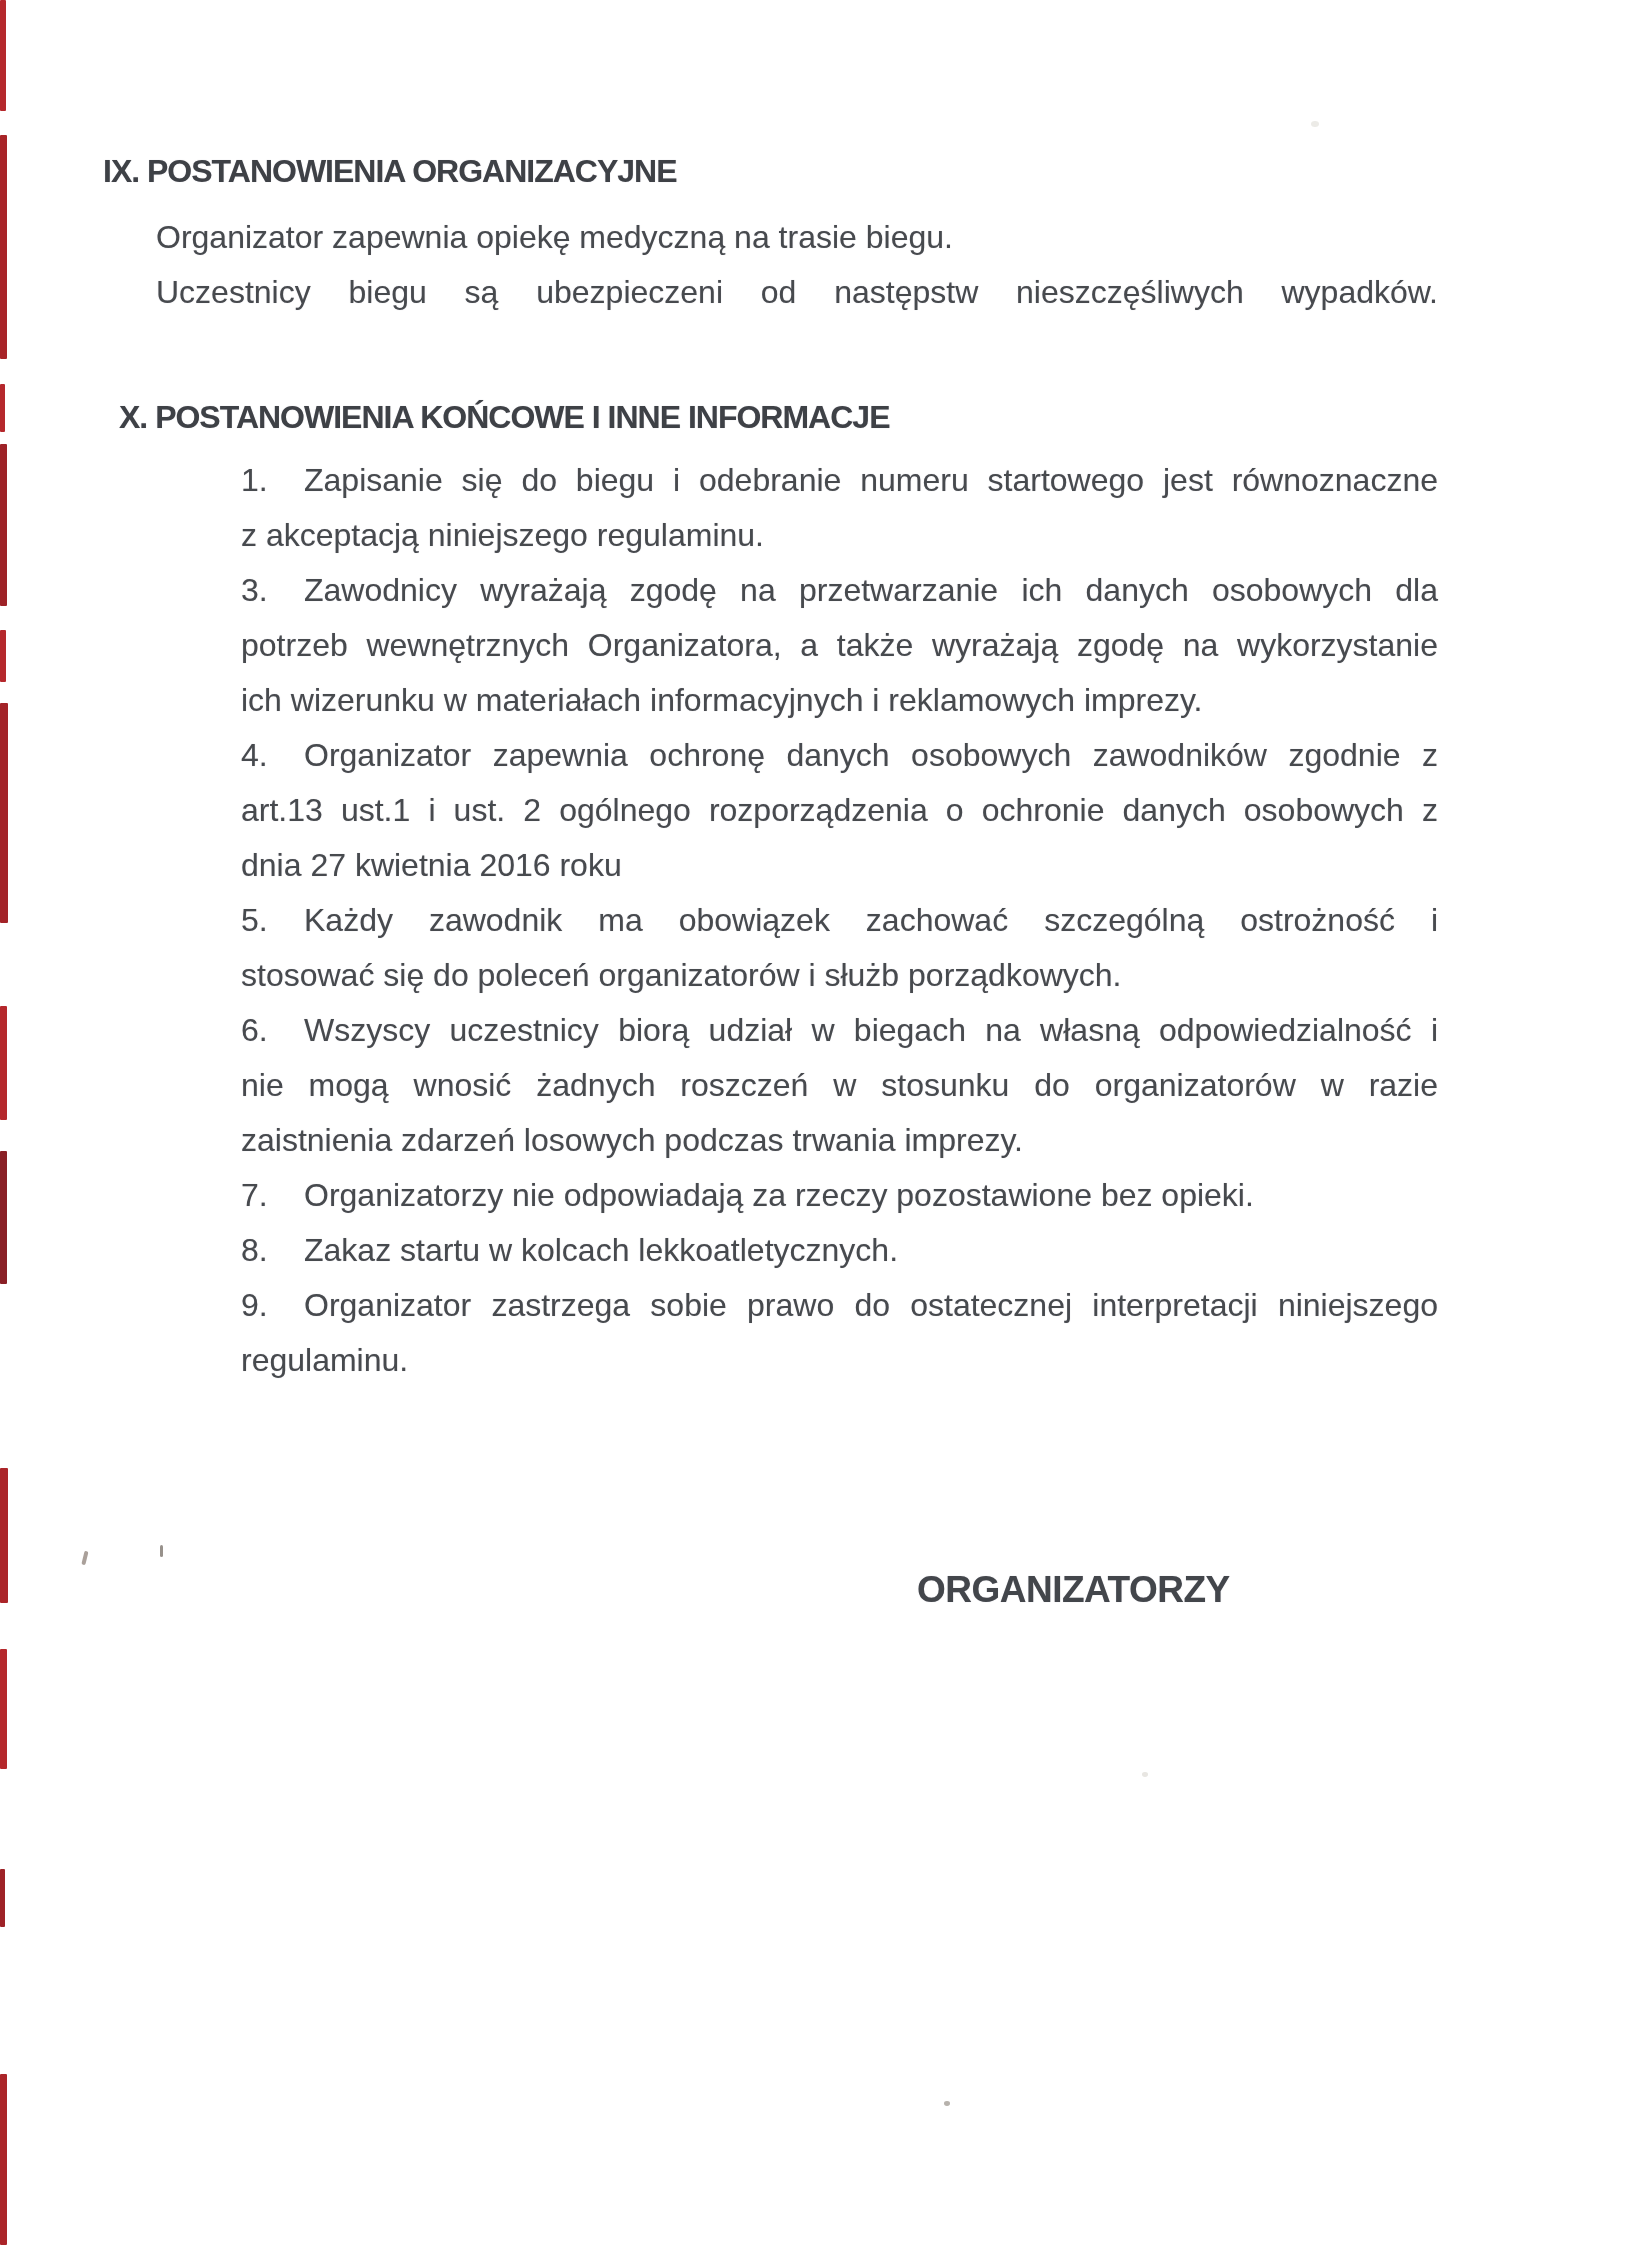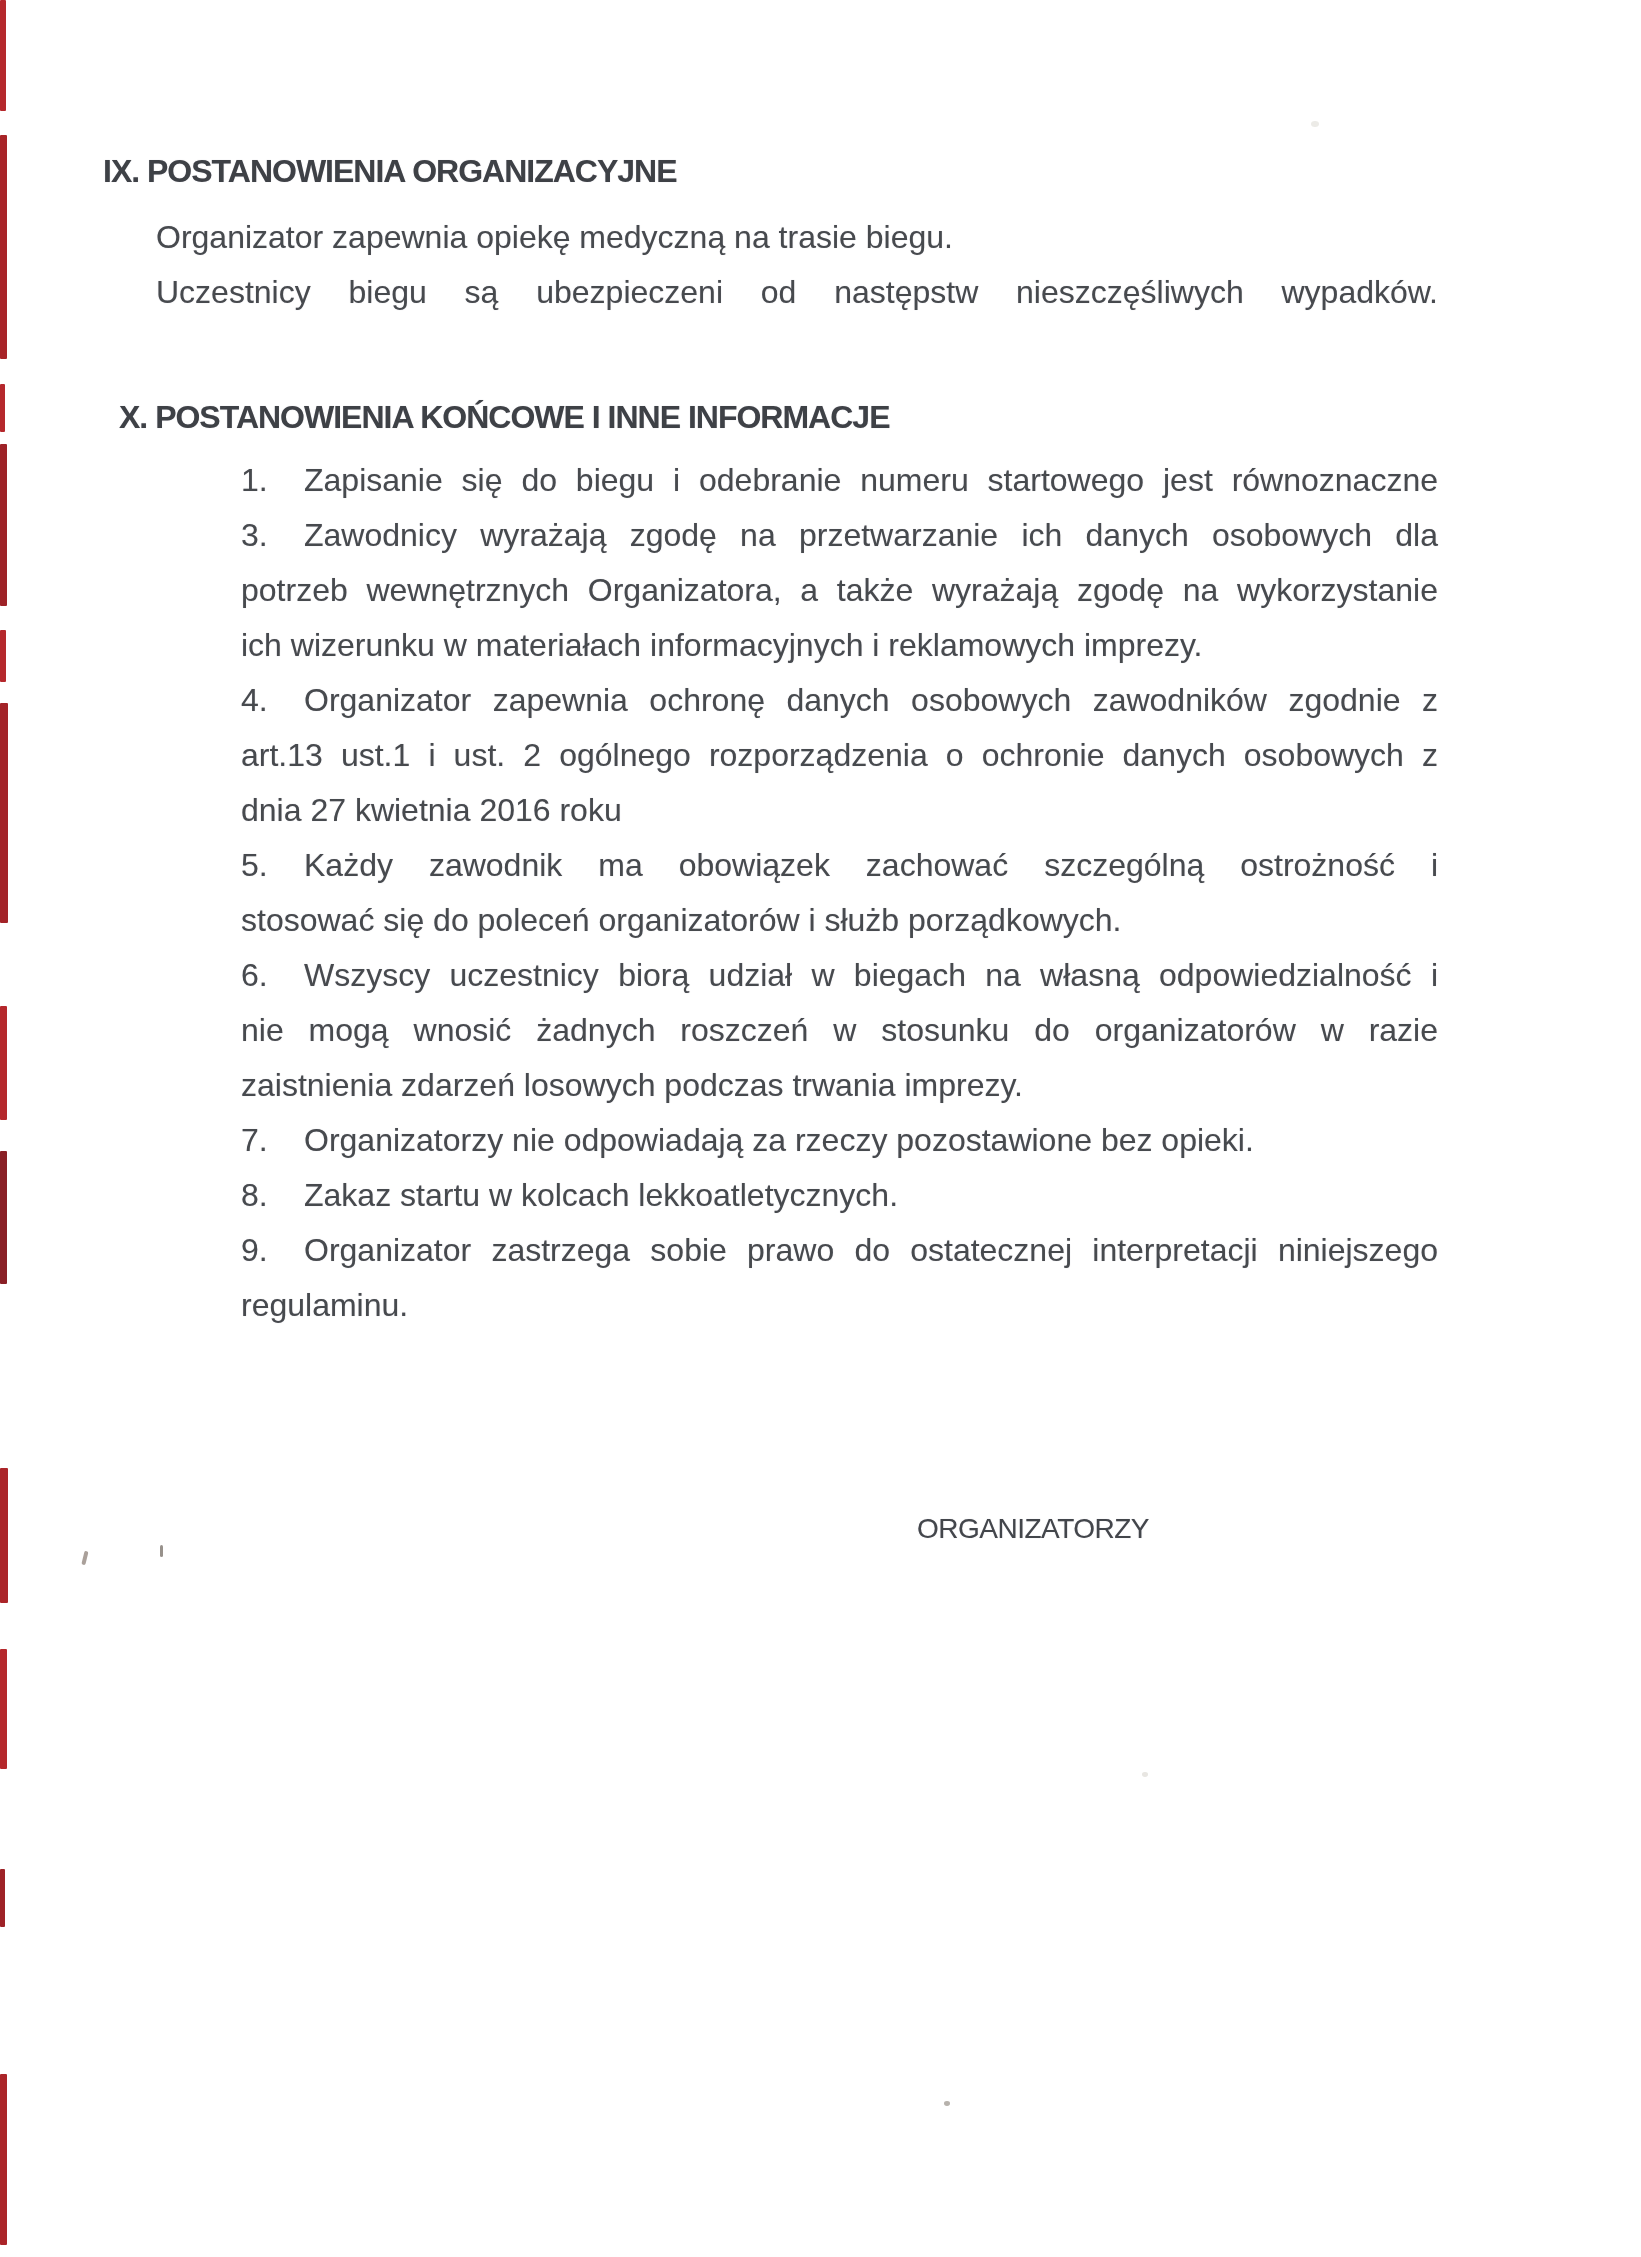--- a/index.html
+++ b/index.html
@@ -28,22 +28,22 @@
   .line{
     white-space:nowrap;
     text-align:justify;
     height:55px;
   }
   .line.stretch{ text-align-last:justify; }
   .num{
     display:inline-block;width:63px;
   }
   #signature{
-    position:absolute;left:917px;top:1513px;
-    font-size:28px;font-weight:400;letter-spacing:-0.5px;
+    position:absolute;left:917px;top:1569px;
+    font-size:37px;font-weight:700;letter-spacing:-0.5px;
     color:#43464b;white-space:nowrap;
   }
   
   .edge-seg{position:absolute;left:0;border-radius:1px;}
   
   .speck{position:absolute;border-radius:50%;}
 </style>
 </head>
 <body>
 
@@ -68,20 +68,21 @@
 
   <div id="ix-paragraph" class="block txt">
       <div class="line"><span>Organizator zapewnia opiekę medyczną na trasie biegu.</span></div>
       <div class="line stretch"><span>Uczestnicy biegu  są ubezpieczeni od następstw nieszczęśliwych wypadków.</span></div>
     </div>
 
   <div id="heading-x" class="heading txt">X. POSTANOWIENIA KOŃCOWE I INNE INFORMACJE</div>
 
   <div id="x-list" class="block txt">
       <div class="line stretch"><span class="num">1.</span><span>Zapisanie się do biegu i odebranie numeru startowego jest równoznaczne</span></div>
+      <div class="line"><span>z akceptacją niniejszego regulaminu.</span></div>
       <div class="line stretch"><span class="num">3.</span><span>Zawodnicy wyrażają zgodę na przetwarzanie ich danych osobowych dla</span></div>
       <div class="line stretch"><span>potrzeb wewnętrznych Organizatora, a także wyrażają zgodę na wykorzystanie</span></div>
       <div class="line"><span>ich wizerunku w materiałach informacyjnych i reklamowych imprezy.</span></div>
       <div class="line stretch"><span class="num">4.</span><span>Organizator zapewnia ochronę danych osobowych zawodników zgodnie z</span></div>
       <div class="line stretch"><span>art.13 ust.1 i ust. 2 ogólnego rozporządzenia o ochronie danych osobowych z</span></div>
       <div class="line"><span>dnia 27 kwietnia 2016 roku</span></div>
       <div class="line stretch"><span class="num">5.</span><span>Każdy zawodnik ma obowiązek zachować szczególną ostrożność i</span></div>
       <div class="line"><span>stosować się do poleceń organizatorów i służb porządkowych.</span></div>
       <div class="line stretch"><span class="num">6.</span><span>Wszyscy uczestnicy biorą udział w biegach na własną odpowiedzialność i</span></div>
       <div class="line stretch"><span>nie mogą wnosić żadnych roszczeń w stosunku do organizatorów w razie</span></div>

